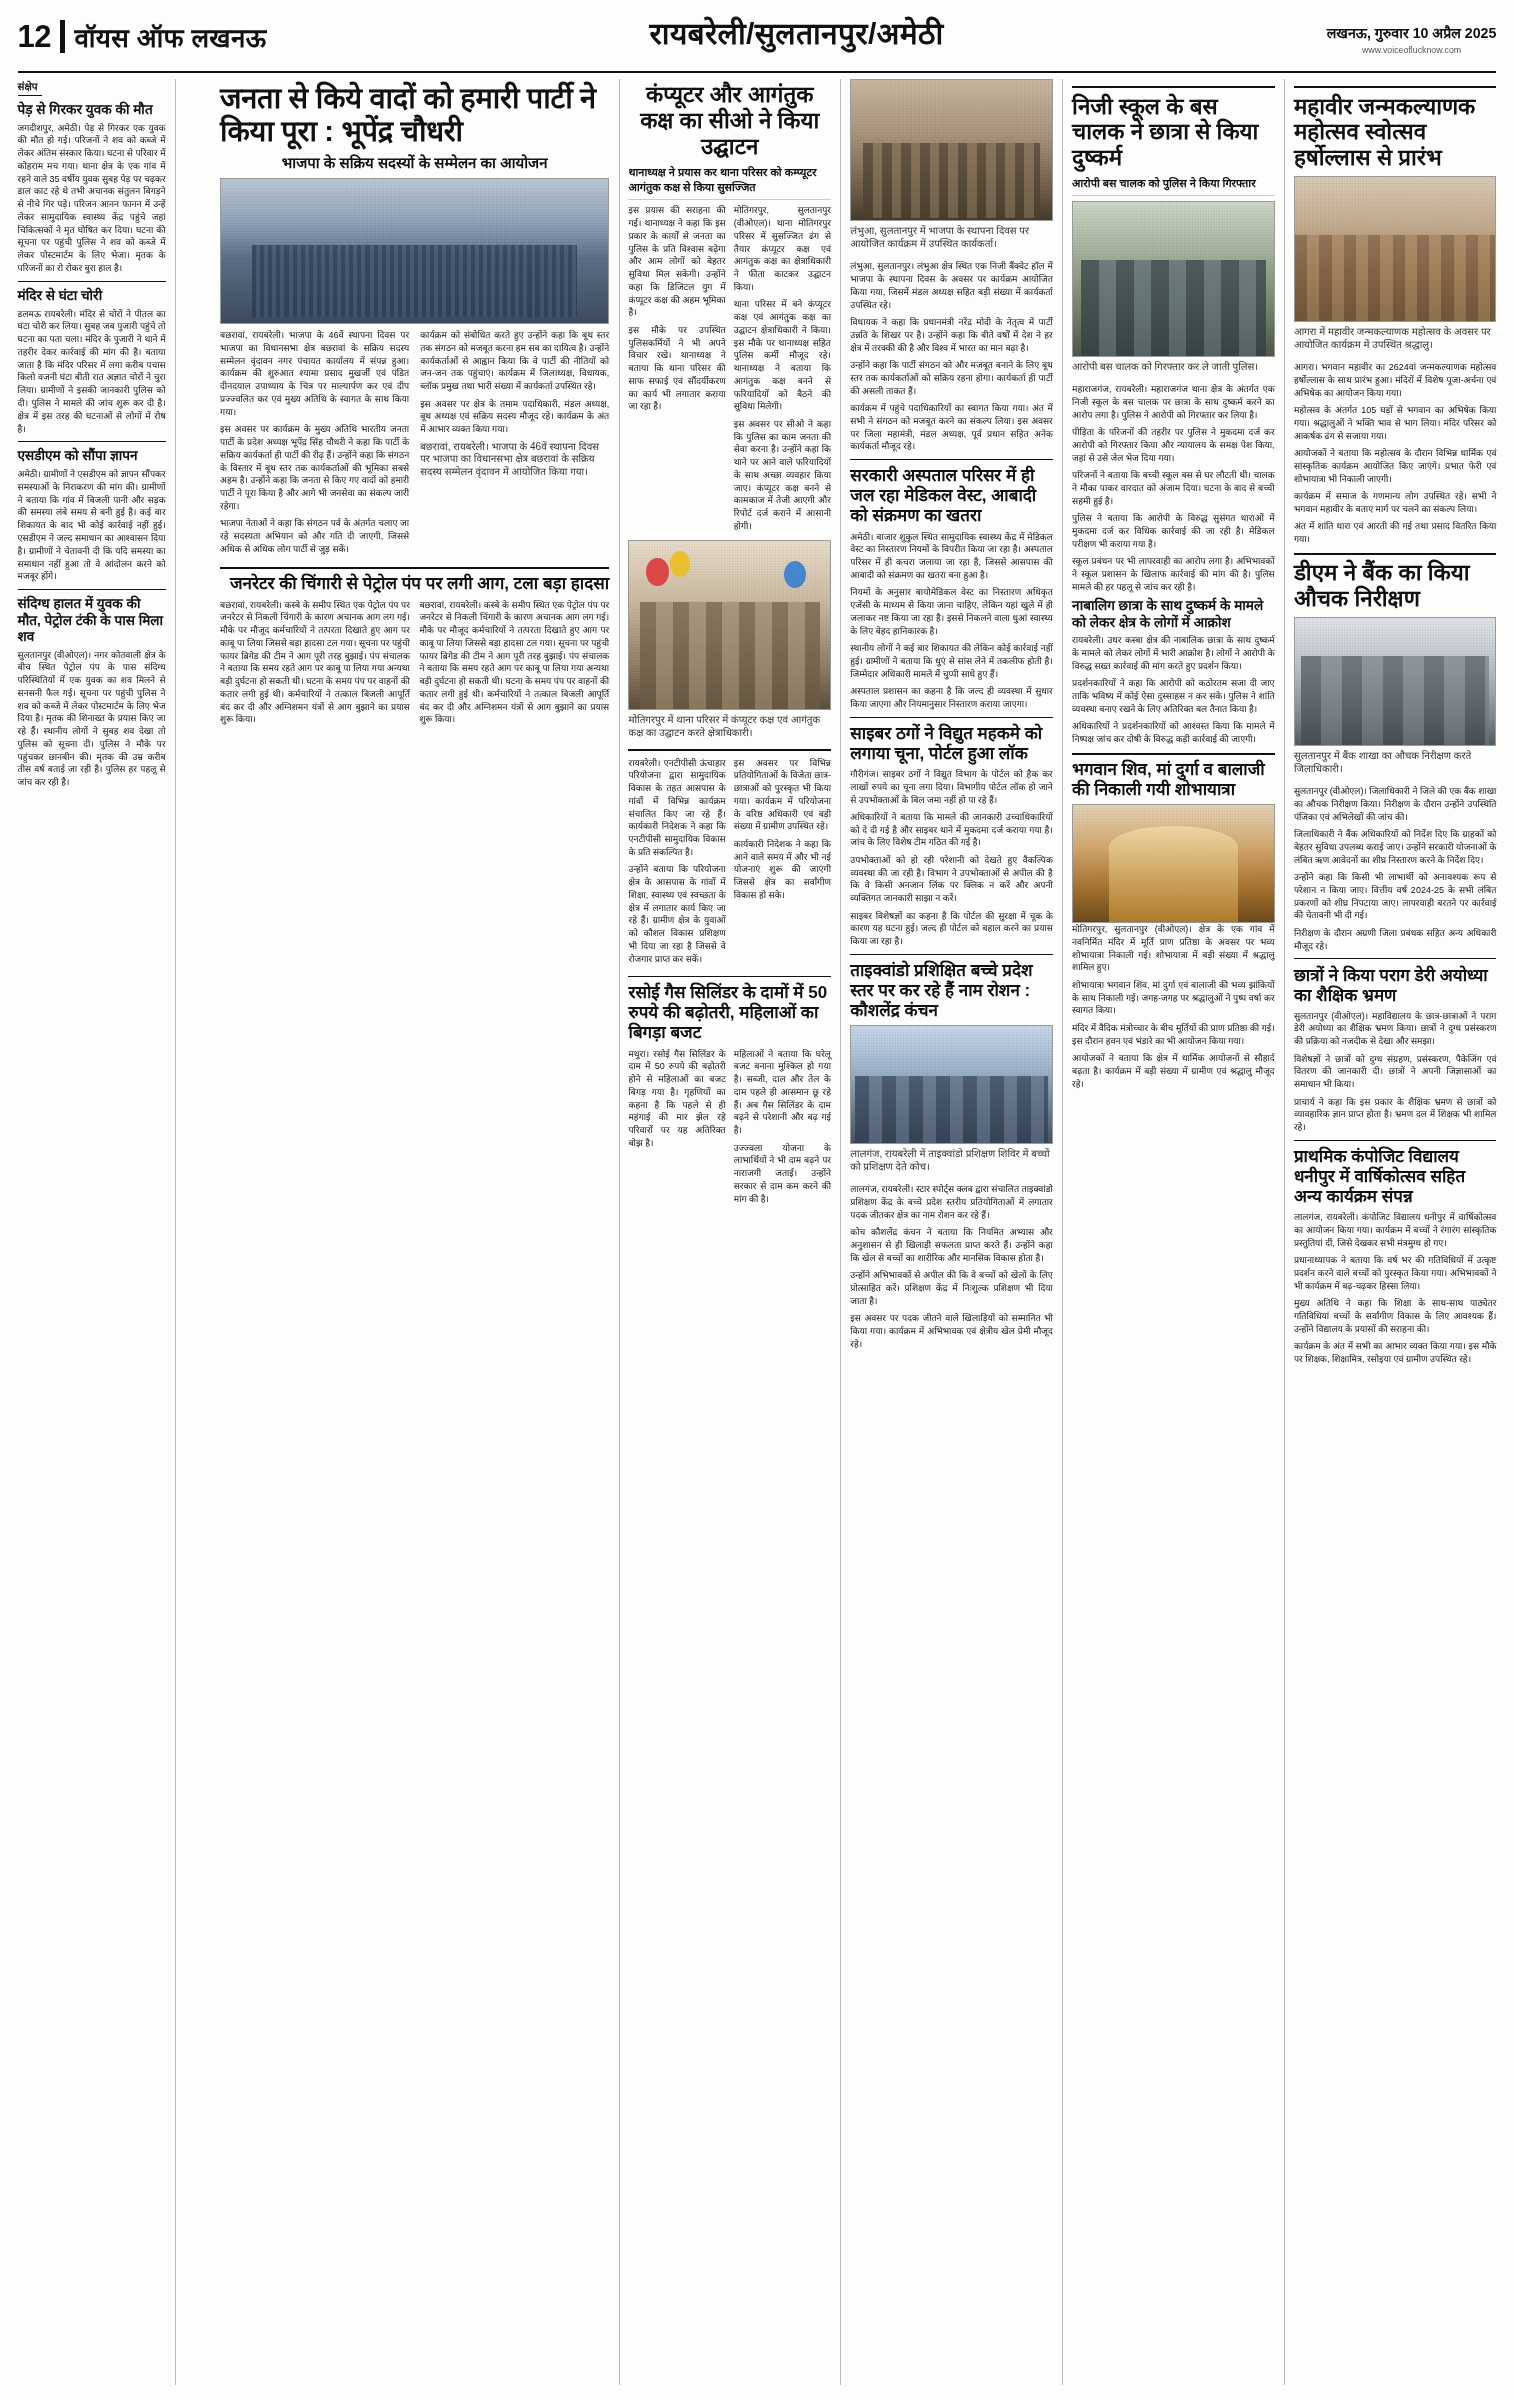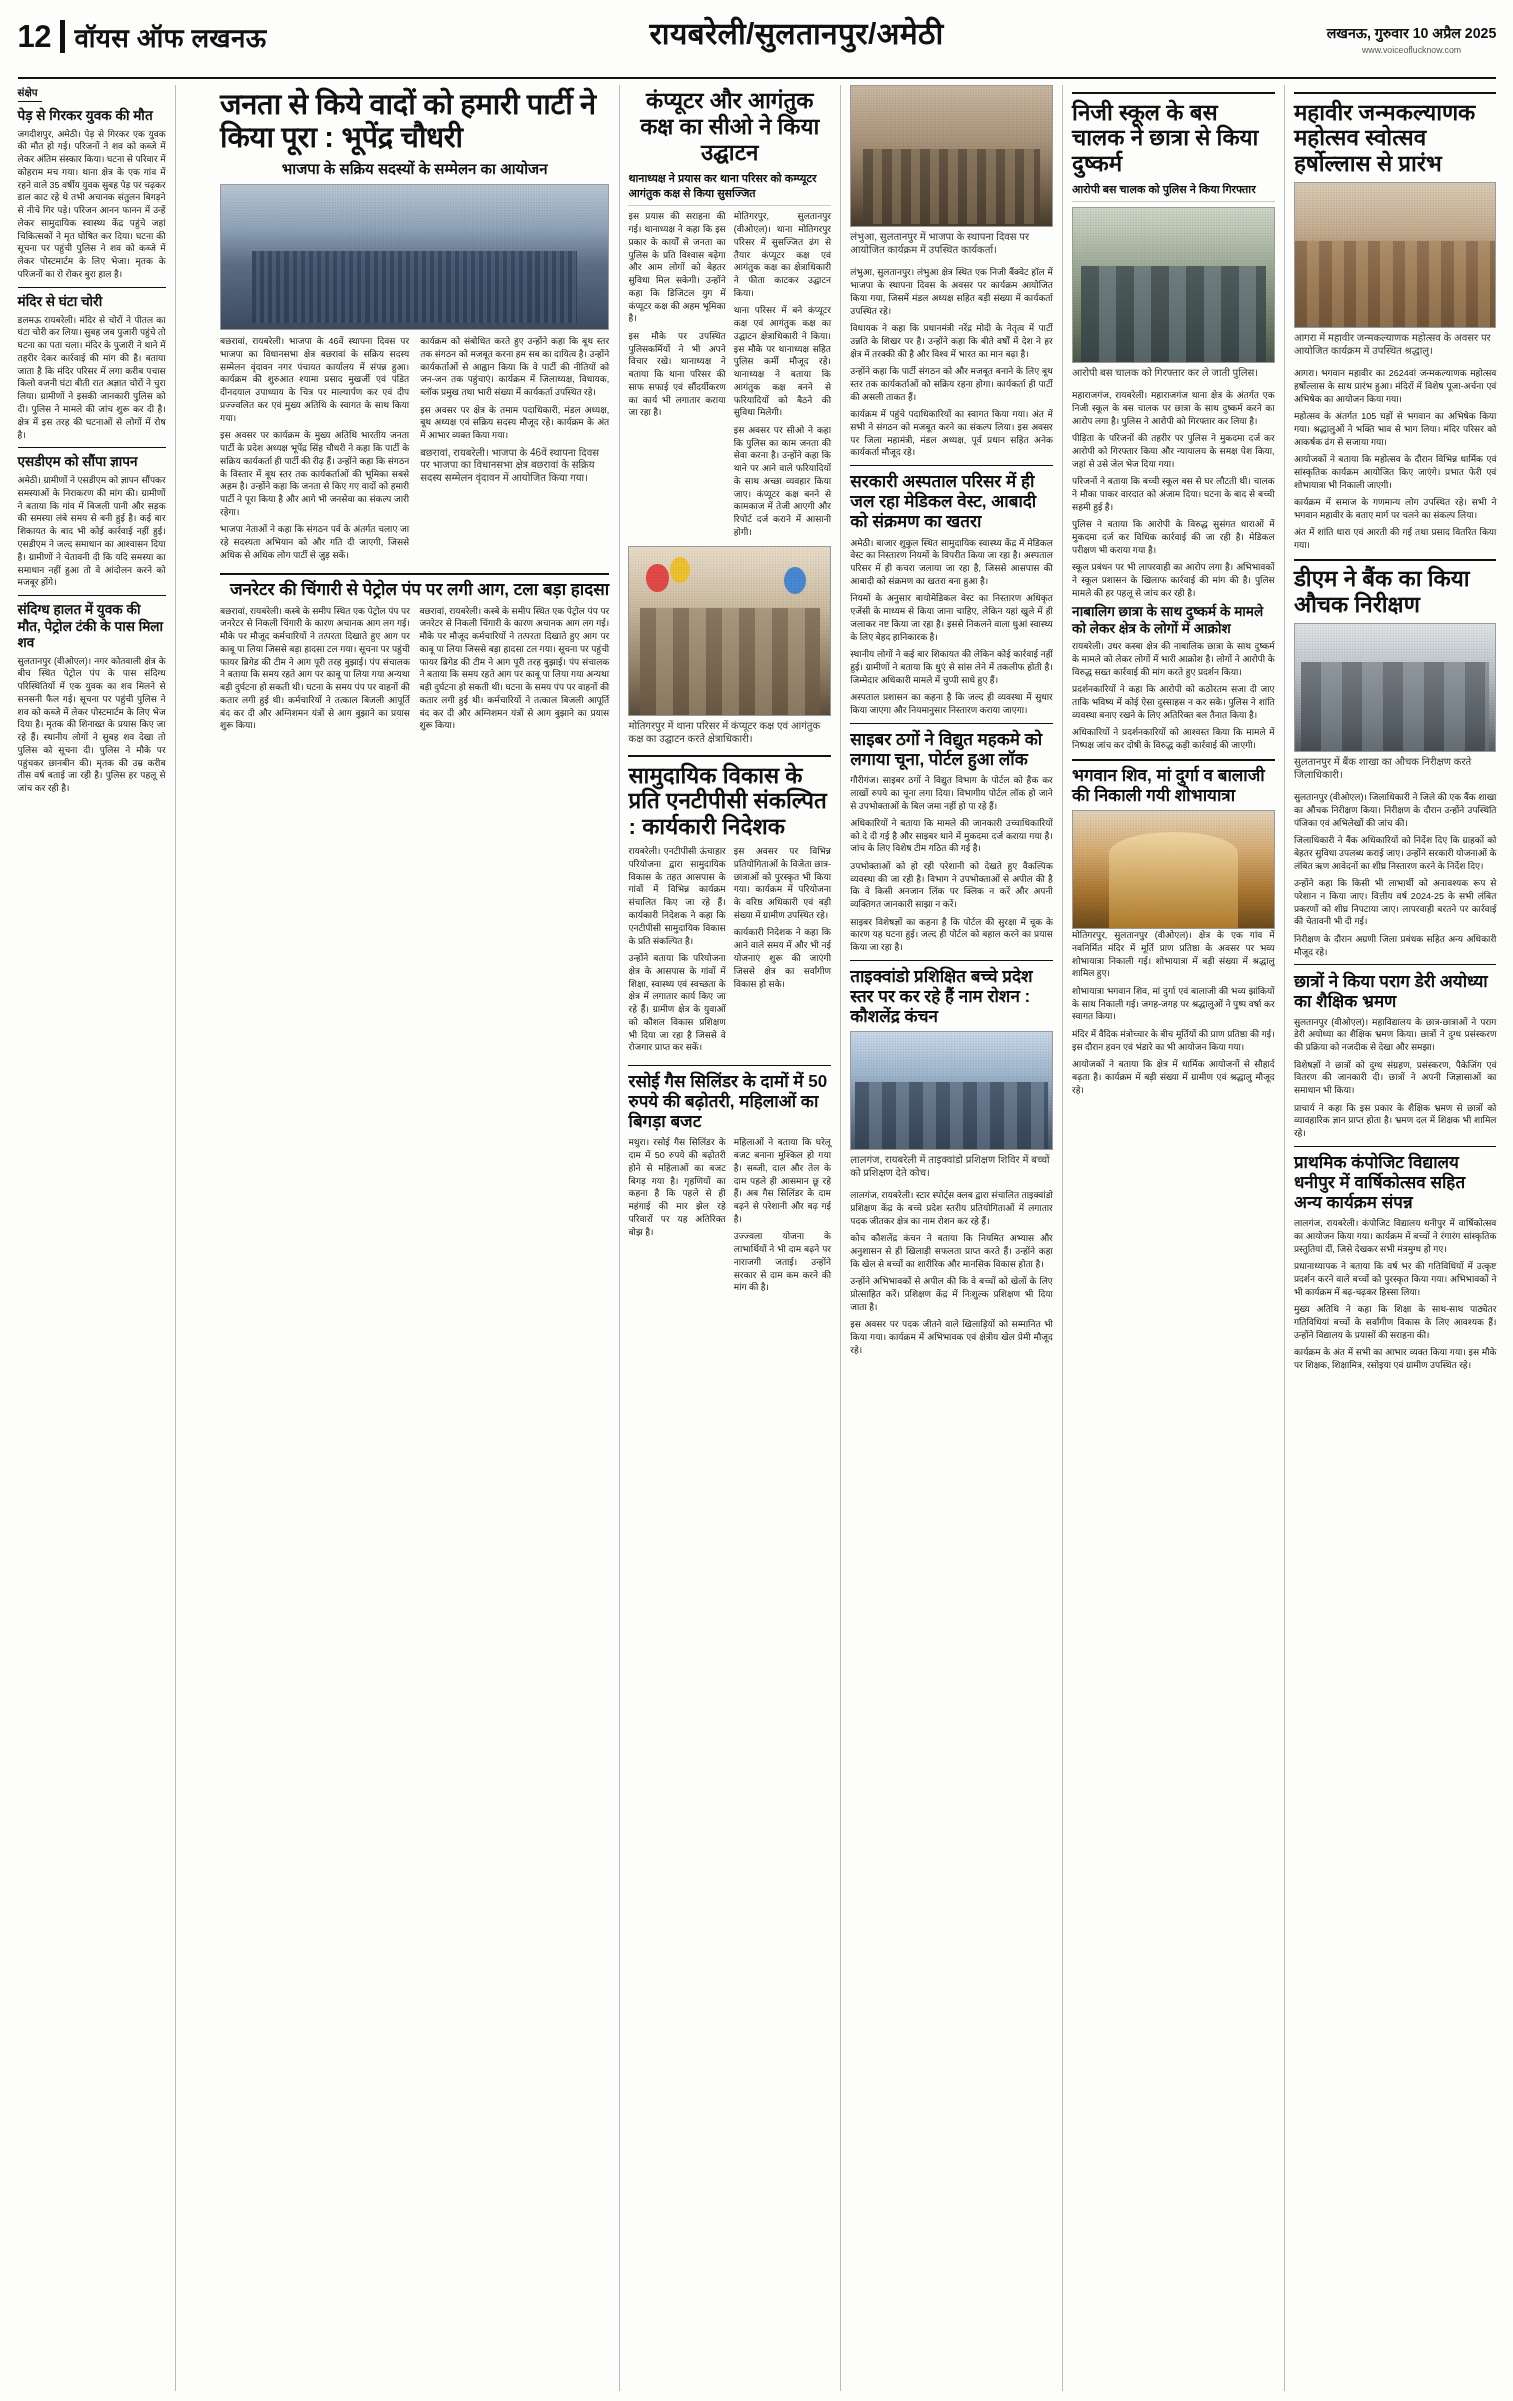--- a/index.html
+++ b/index.html
@@ -15,21 +15,21 @@
   }
   .page {
     width: 1514px; height: 2401px;
     padding: 12.2px 17.6px;
     position: relative;
   }
   
   .masthead {
     display: flex; align-items: flex-end; justify-content: space-between;
     border-bottom: 2.7px solid #111;
-    padding-bottom: 22px;
+    padding-bottom: 16px;
   }
   .mast-left { display:flex; align-items:center; gap:9.5px; }
   .page-num { font-size: 31px; font-weight: 700; letter-spacing:-0.7px; }
   .mast-bar { width:4.7px; height:33px; background:#111; }
   .mast-title { font-size:26px; font-weight:700; letter-spacing:0.3px; }
   .mast-center { font-size:30px; font-weight:800; letter-spacing:0.3px; padding-bottom:1.4px;}
   .mast-right { text-align:center; }
   .mast-date { font-size:14.2px; font-weight:600; }
   .mast-web { font-size:8.8px; color:#555; margin-top:2.7px; }
 
@@ -208,21 +208,20 @@
         </div>
       </div>
       <div class="photo ph-ribbon" style="height:170px;margin-top:2.7px">
         <span class="balloon" style="width:23px;height:28.5px;background:#e03b3b;left:8%;top:10%"></span>
         <span class="balloon" style="width:20.3px;height:26px;background:#f0c020;left:20%;top:6%"></span>
         <span class="balloon" style="width:22px;height:27px;background:#3a7fd5;right:12%;top:12%"></span>
         <div class="dots"></div>
       </div>
       <p class="cap">मोतिगरपुर में थाना परिसर में कंप्यूटर कक्ष एवं आगंतुक कक्ष का उद्घाटन करते क्षेत्राधिकारी।</p>
       <div class="colrule"></div>
-      <h2 class="head-l">सामुदायिक विकास के प्रति एनटीपीसी संकल्पित : कार्यकारी निदेशक</h2>
       <div style="display:grid;grid-template-columns:1fr 1fr;column-gap:8.1px">
         <div>
           <p class="body">रायबरेली। एनटीपीसी ऊंचाहार परियोजना द्वारा सामुदायिक विकास के तहत आसपास के गांवों में विभिन्न कार्यक्रम संचालित किए जा रहे हैं। कार्यकारी निदेशक ने कहा कि एनटीपीसी सामुदायिक विकास के प्रति संकल्पित है।</p>
           <p class="body">उन्होंने बताया कि परियोजना क्षेत्र के आसपास के गांवों में शिक्षा, स्वास्थ्य एवं स्वच्छता के क्षेत्र में लगातार कार्य किए जा रहे हैं। ग्रामीण क्षेत्र के युवाओं को कौशल विकास प्रशिक्षण भी दिया जा रहा है जिससे वे रोजगार प्राप्त कर सकें।</p>
         </div>
         <div>
           <p class="body">इस अवसर पर विभिन्न प्रतियोगिताओं के विजेता छात्र-छात्राओं को पुरस्कृत भी किया गया। कार्यक्रम में परियोजना के वरिष्ठ अधिकारी एवं बड़ी संख्या में ग्रामीण उपस्थित रहे।</p>
           <p class="body">कार्यकारी निदेशक ने कहा कि आने वाले समय में और भी नई योजनाएं शुरू की जाएंगी जिससे क्षेत्र का सर्वांगीण विकास हो सके।</p>
         </div>
       </div>

